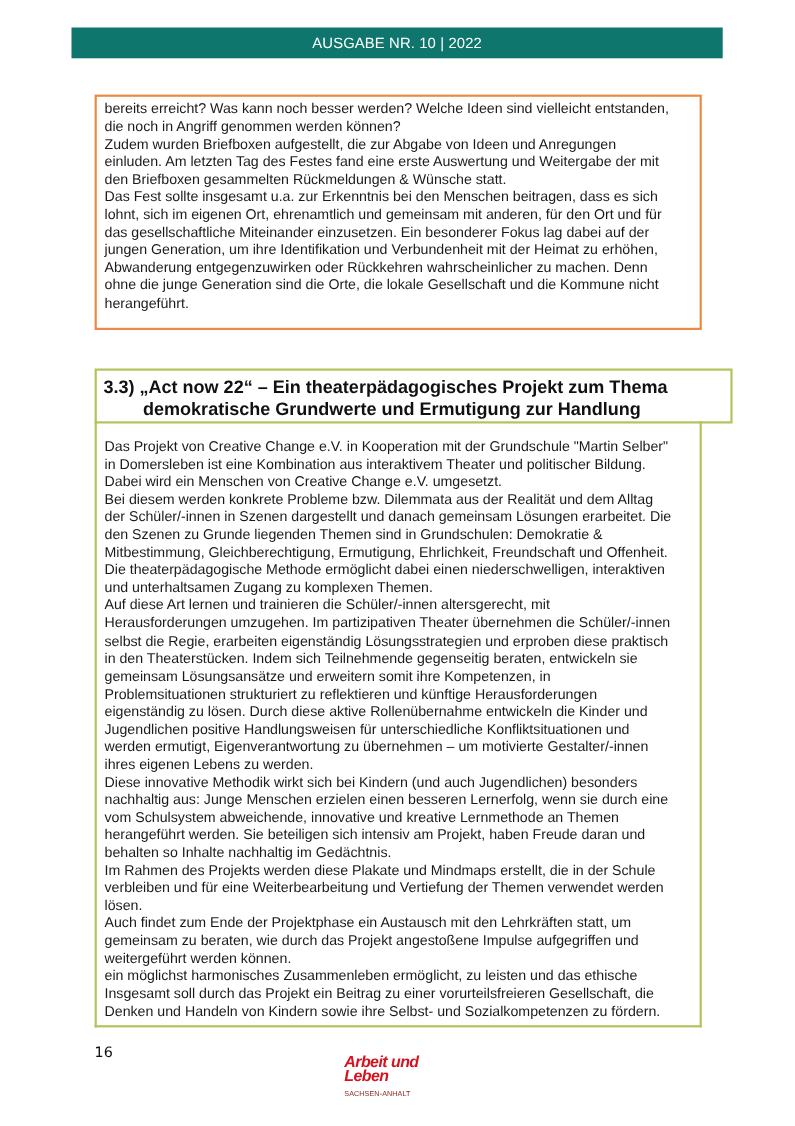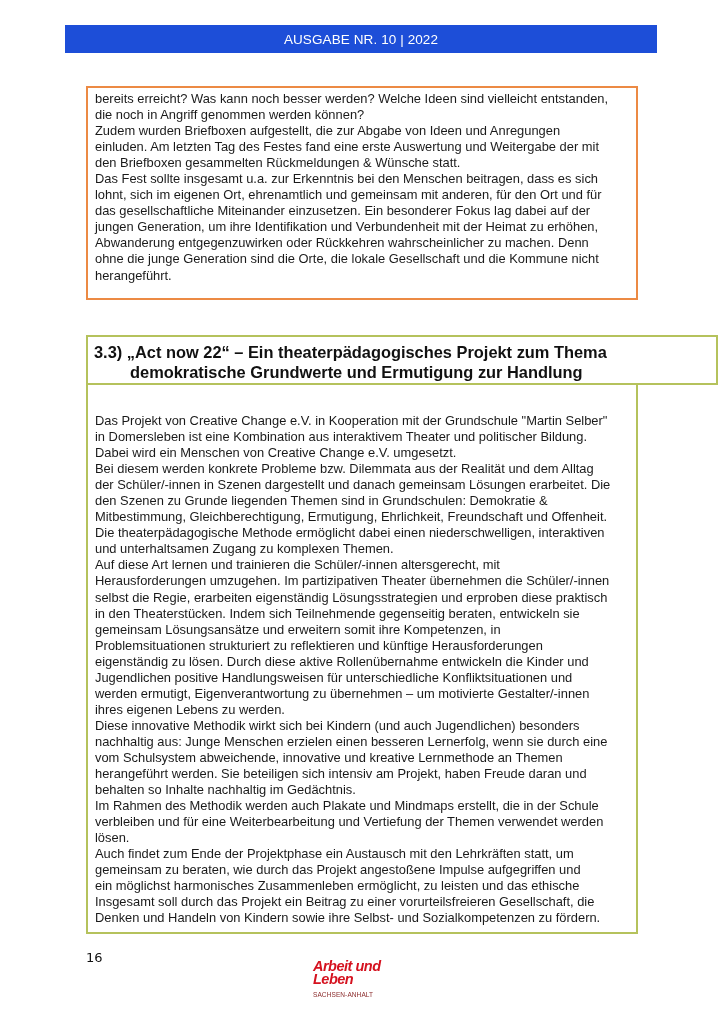--- a/index.html
+++ b/index.html
@@ -2,40 +2,40 @@
 <html><head>
   <meta charset="utf-8">
   <style>
     html, body { margin: 0; padding: 0; }
     body {
       width: 723px; height: 1024px; background: #ffffff; position: relative; overflow: hidden;
       font-family: "Liberation Sans", sans-serif; color: #1a1a1a;
     }
     .header-bar {
       position: absolute; left: 65px; top: 25px; width: 592px; height: 28px;
-      background: #1d4ed8; color: #ffffff; text-align: center;
+      background: #0f766e; color: #ffffff; text-align: center;
       font-size: 13.5px; line-height: 29px; letter-spacing: 0.1px;
     }
     .box {
       position: absolute; box-sizing: border-box;
     }
     .box-orange {
       left: 86px; top: 86px; width: 552px; height: 214px;
       border: 2px solid #ec8a44;
       padding: 3px 7px 12px 7px;
     }
     .box-green-title {
-      left: 86px; top: 335px; width: 632px; height: 50px;
+      left: 86px; top: 335px; width: 580px; height: 50px;
       border: 2px solid #b5c25c; border-bottom: 2px solid #b5c25c;
       padding: 5px 6px 0 6px;
     }
     .box-green-body {
       left: 86px; top: 383px; width: 552px; height: 551px;
       border: 2px solid #b5c25c; border-top: none;
-      padding: 30px 7px 0 7px;
+      padding: 15px 7px 0 7px;
     }
     .body-text {
       font-size: 12.9px; line-height: 16.05px; margin: 0; color: #1a1a1a;
     }
     .body-text p { margin: 0; }
     .section-title {
       font-weight: bold; font-size: 16.4px; line-height: 20px; margin: 0; color: #111;
     }
     .section-title .line2 { display: block; padding-left: 36px; }
     .page-number {
@@ -103,25 +103,26 @@
       <p>Problemsituationen strukturiert zu reflektieren und künftige Herausforderungen</p>
       <p>eigenständig zu lösen. Durch diese aktive Rollenübernahme entwickeln die Kinder und</p>
       <p>Jugendlichen positive Handlungsweisen für unterschiedliche Konfliktsituationen und</p>
       <p>werden ermutigt, Eigenverantwortung zu übernehmen – um motivierte Gestalter/-innen</p>
       <p>ihres eigenen Lebens zu werden.</p>
       <p>Diese innovative Methodik wirkt sich bei Kindern (und auch Jugendlichen) besonders</p>
       <p>nachhaltig aus: Junge Menschen erzielen einen besseren Lernerfolg, wenn sie durch eine</p>
       <p>vom Schulsystem abweichende, innovative und kreative Lernmethode an Themen</p>
       <p>herangeführt werden. Sie beteiligen sich intensiv am Projekt, haben Freude daran und</p>
       <p>behalten so Inhalte nachhaltig im Gedächtnis.</p>
-      <p>Im Rahmen des Methodik werden auch Plakate und Mindmaps erstellt, die in der Schule</p>
+      <p>Im Rahmen des Projekts werden diese Plakate und Mindmaps erstellt, die in der Schule</p>
       <p>verbleiben und für eine Weiterbearbeitung und Vertiefung der Themen verwendet werden</p>
       <p>lösen.</p>
       <p>Auch findet zum Ende der Projektphase ein Austausch mit den Lehrkräften statt, um</p>
       <p>gemeinsam zu beraten, wie durch das Projekt angestoßene Impulse aufgegriffen und</p>
+      <p>weitergeführt werden können.</p>
       <p>ein möglichst harmonisches Zusammenleben ermöglicht, zu leisten und das ethische</p>
       <p>Insgesamt soll durch das Projekt ein Beitrag zu einer vorurteilsfreieren Gesellschaft, die</p>
       <p>Denken und Handeln von Kindern sowie ihre Selbst- und Sozialkompetenzen zu fördern.</p>
     </div>
 </div>
 
 <div class="page-number">16</div>
 
 <div class="logo">
   <span class="logo-line">Arbeit und</span>

